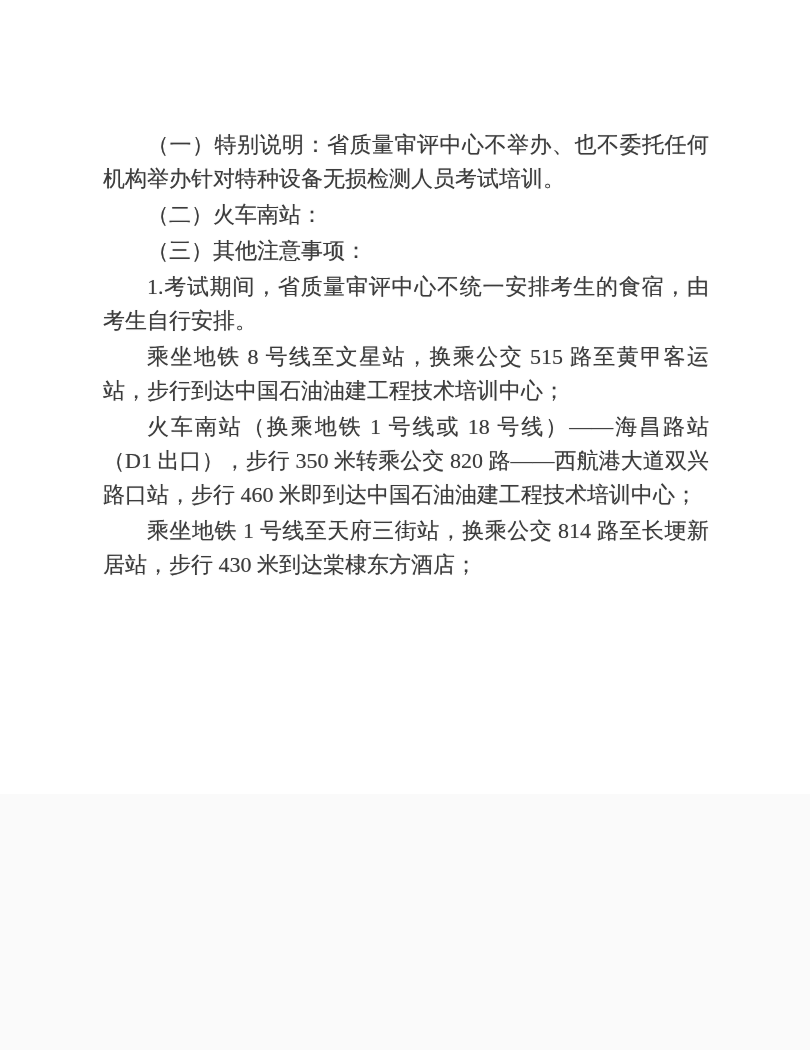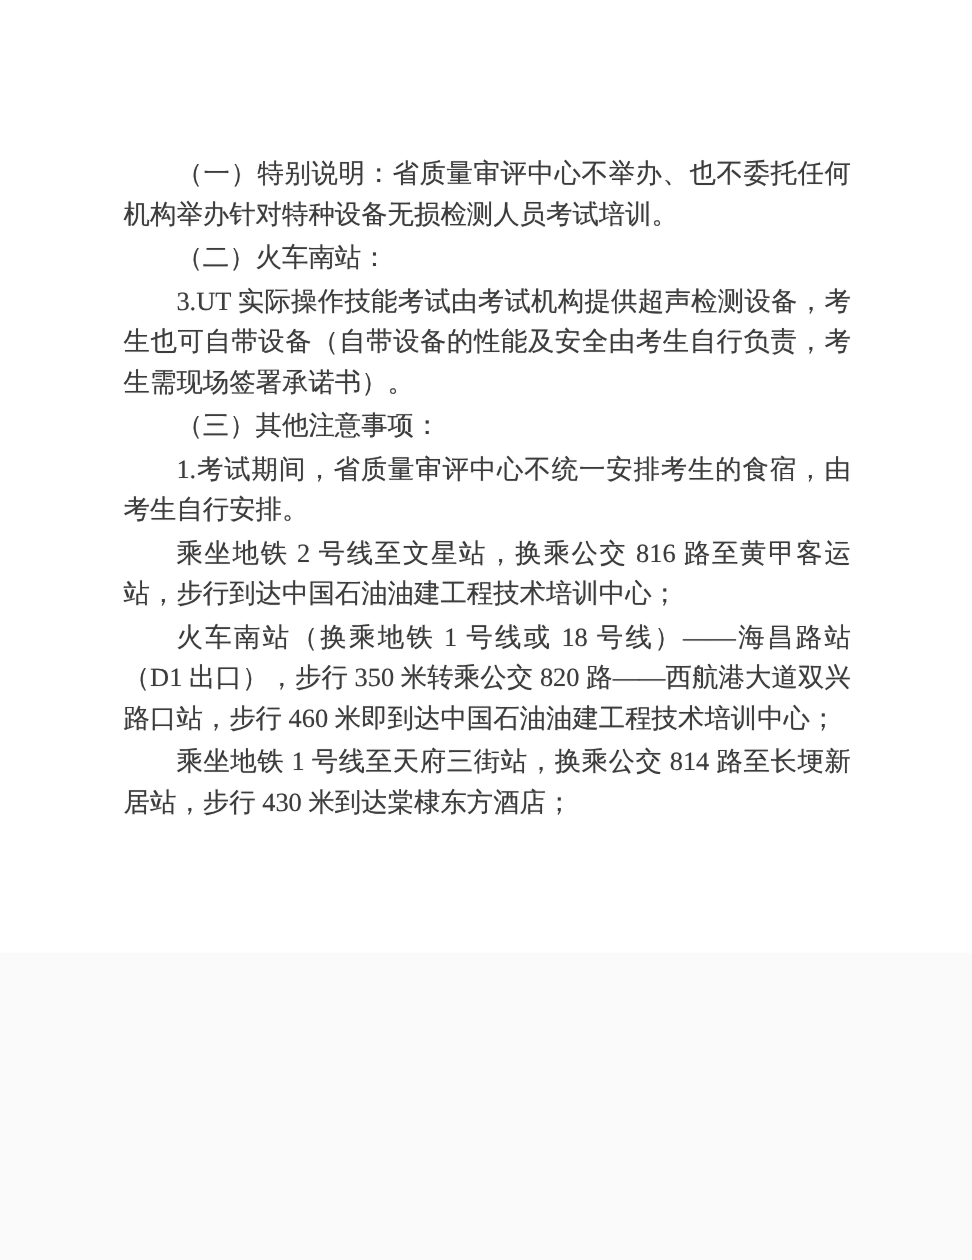--- a/index.html
+++ b/index.html
@@ -38,20 +38,19 @@
     font-weight: 400;
   }
 </style>
 </head>
 <body>
 
 <div class="page">
   <div class="content">
     <p class="para">（一）特别说明：省质量审评中心不举办、也不委托任何机构举办针对特种设备无损检测人员考试培训。</p>
     <p class="para">（二）火车南站：</p>
-    <p class="para">3.UT 实际操作技能考试由考试机构提供超声检测设备，考生也可自带设备（自带设备的性能及安全由考生自行负责，考生需现场签署承诺书）。</p>
     <p class="para">（三）其他注意事项：</p>
     <p class="para">1.考试期间，省质量审评中心不统一安排考生的食宿，由考生自行安排。</p>
-    <p class="para">乘坐地铁 2 号线至文星站，换乘公交 816 路至黄甲客运站，步行到达中国石油油建工程技术培训中心；</p>
+    <p class="para">乘坐地铁 8 号线至文星站，换乘公交 515 路至黄甲客运站，步行到达中国石油油建工程技术培训中心；</p>
     <p class="para">火车南站（换乘地铁 1 号线或 18 号线）——海昌路站（D1 出口），步行 350 米转乘公交 820 路——西航港大道双兴路口站，步行 460 米即到达中国石油油建工程技术培训中心；</p>
     <p class="para">乘坐地铁 1 号线至天府三街站，换乘公交 814 路至长埂新居站，步行 430 米到达棠棣东方酒店；</p>
   </div>
 </div>
 
 </body></html>

